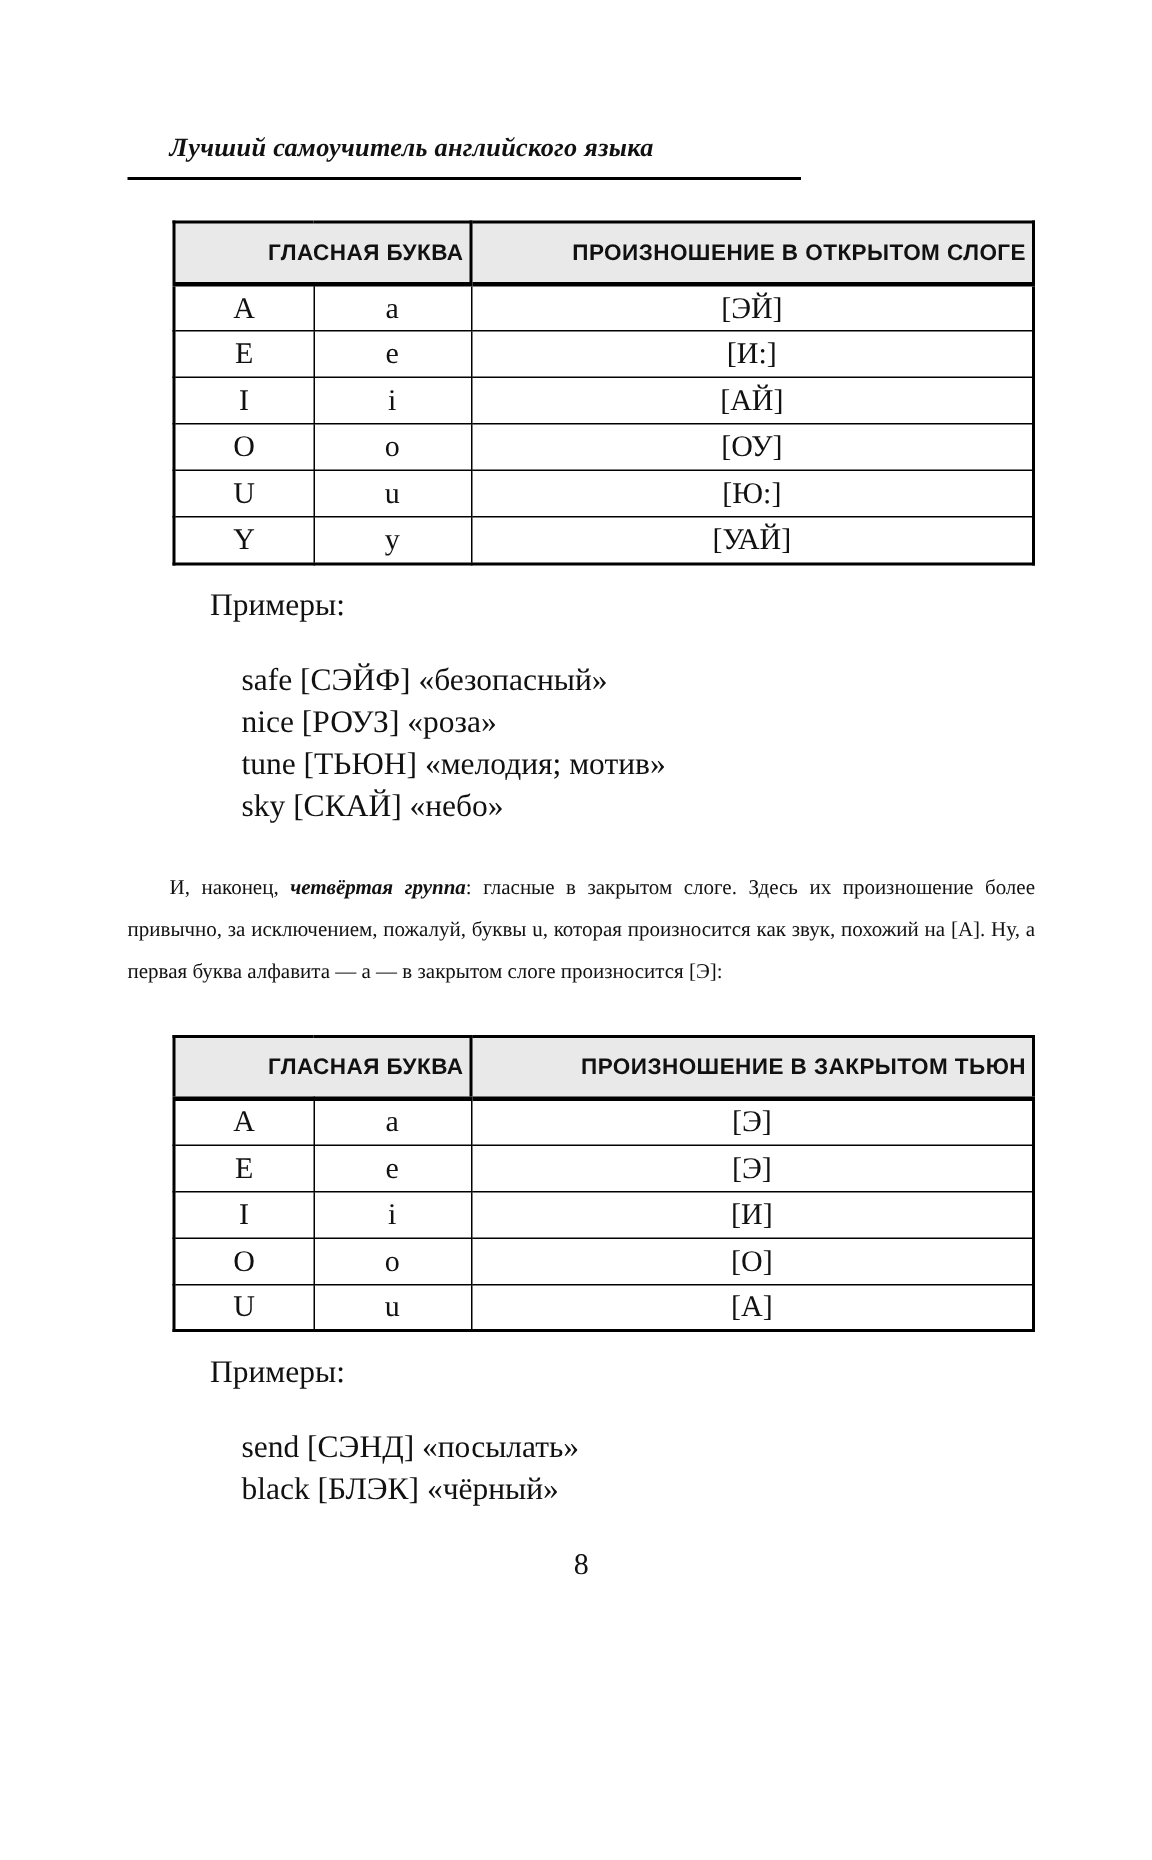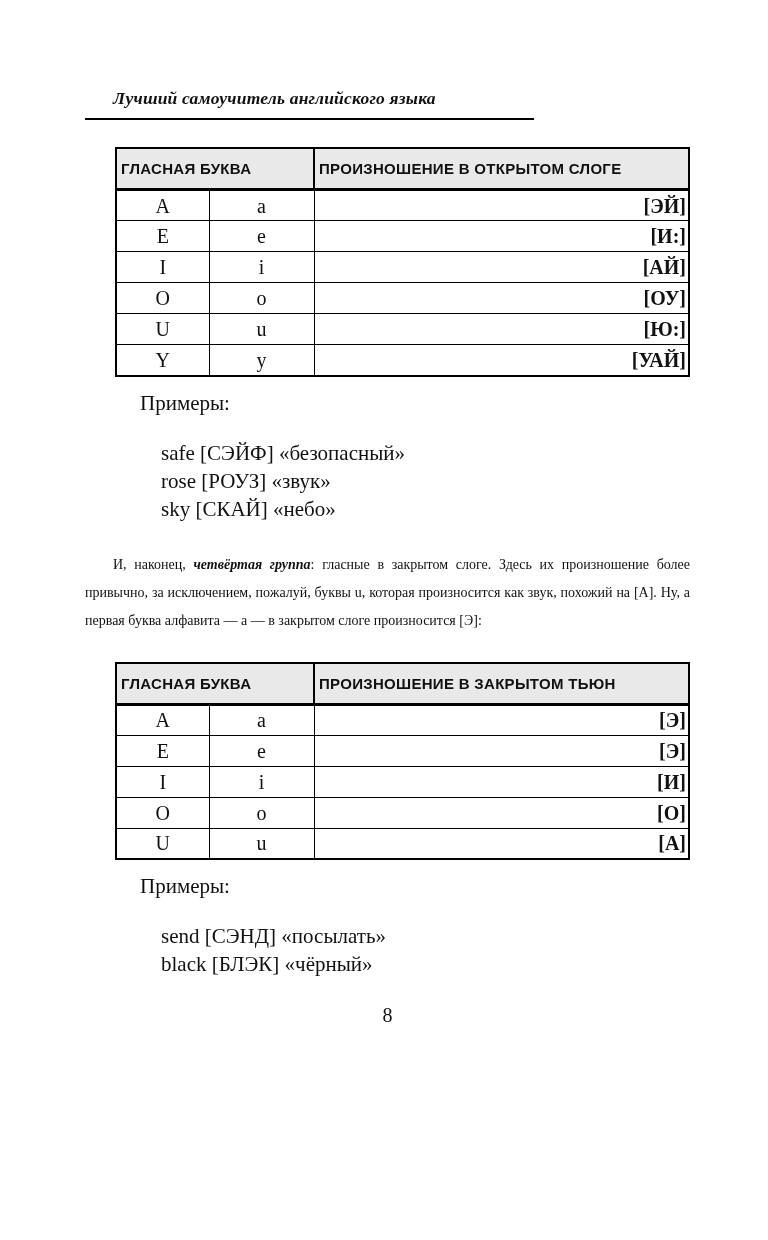--- a/index.html
+++ b/index.html
@@ -40,31 +40,31 @@
   table.vtable col.c3 { width: 375px; }
   table.vtable th {
     background: #e9e9e9;
     font-family: "Liberation Sans", sans-serif;
     font-size: 15px;
     font-weight: bold;
     letter-spacing: 0.3px;
     padding: 11px 4px;
     border: 2px solid #000;
     border-bottom: 3px solid #000;
-    text-align: left;
+    text-align: right;
   }
   table.vtable td {
     border: 1.7px solid #000;
     text-align: center;
     font-size: 20px;
     height: 31px;
     padding: 1px 2px;
     line-height: 1.1;
   }
-  table.vtable td.pron { font-weight: bold; text-align: right; }
+  table.vtable td.pron { font-weight: normal; }
   .examples-label {
     margin: 14px 0 0 55px;
     font-size: 21px;
   }
   .example-list {
     margin: 23px 0 0 76px;
     font-size: 21px;
     line-height: 28px;
   }
   .body-para {
@@ -134,21 +134,22 @@
         <td>y</td>
         <td class="pron">[УАЙ]</td>
       </tr>
     </tbody>
   </table>
 
   <div class="examples-label">Примеры:</div>
 
   <div class="example-list">
     <div>safe [СЭЙФ] «безопасный»</div>
-    <div>rose [РОУЗ] «звук»</div>
+    <div>nice [РОУЗ] «роза»</div>
+    <div>tune [ТЬЮН] «мелодия; мотив»</div>
     <div>sky [СКАЙ] «небо»</div>
   </div>
 
   <p class="body-para"><span>И, наконец, </span><span class="bi">четвёртая группа</span><span>: гласные в закрытом слоге. Здесь их произношение более привычно, за исключением, пожалуй, буквы u, которая произносится как звук, похожий на [А]. Ну, а первая буква алфавита — а — в закрытом слоге произносится [Э]:</span></p>
 
   <table class="vtable">
     <colgroup>
         <col class="c1">
         <col class="c2">
         <col class="c3">

